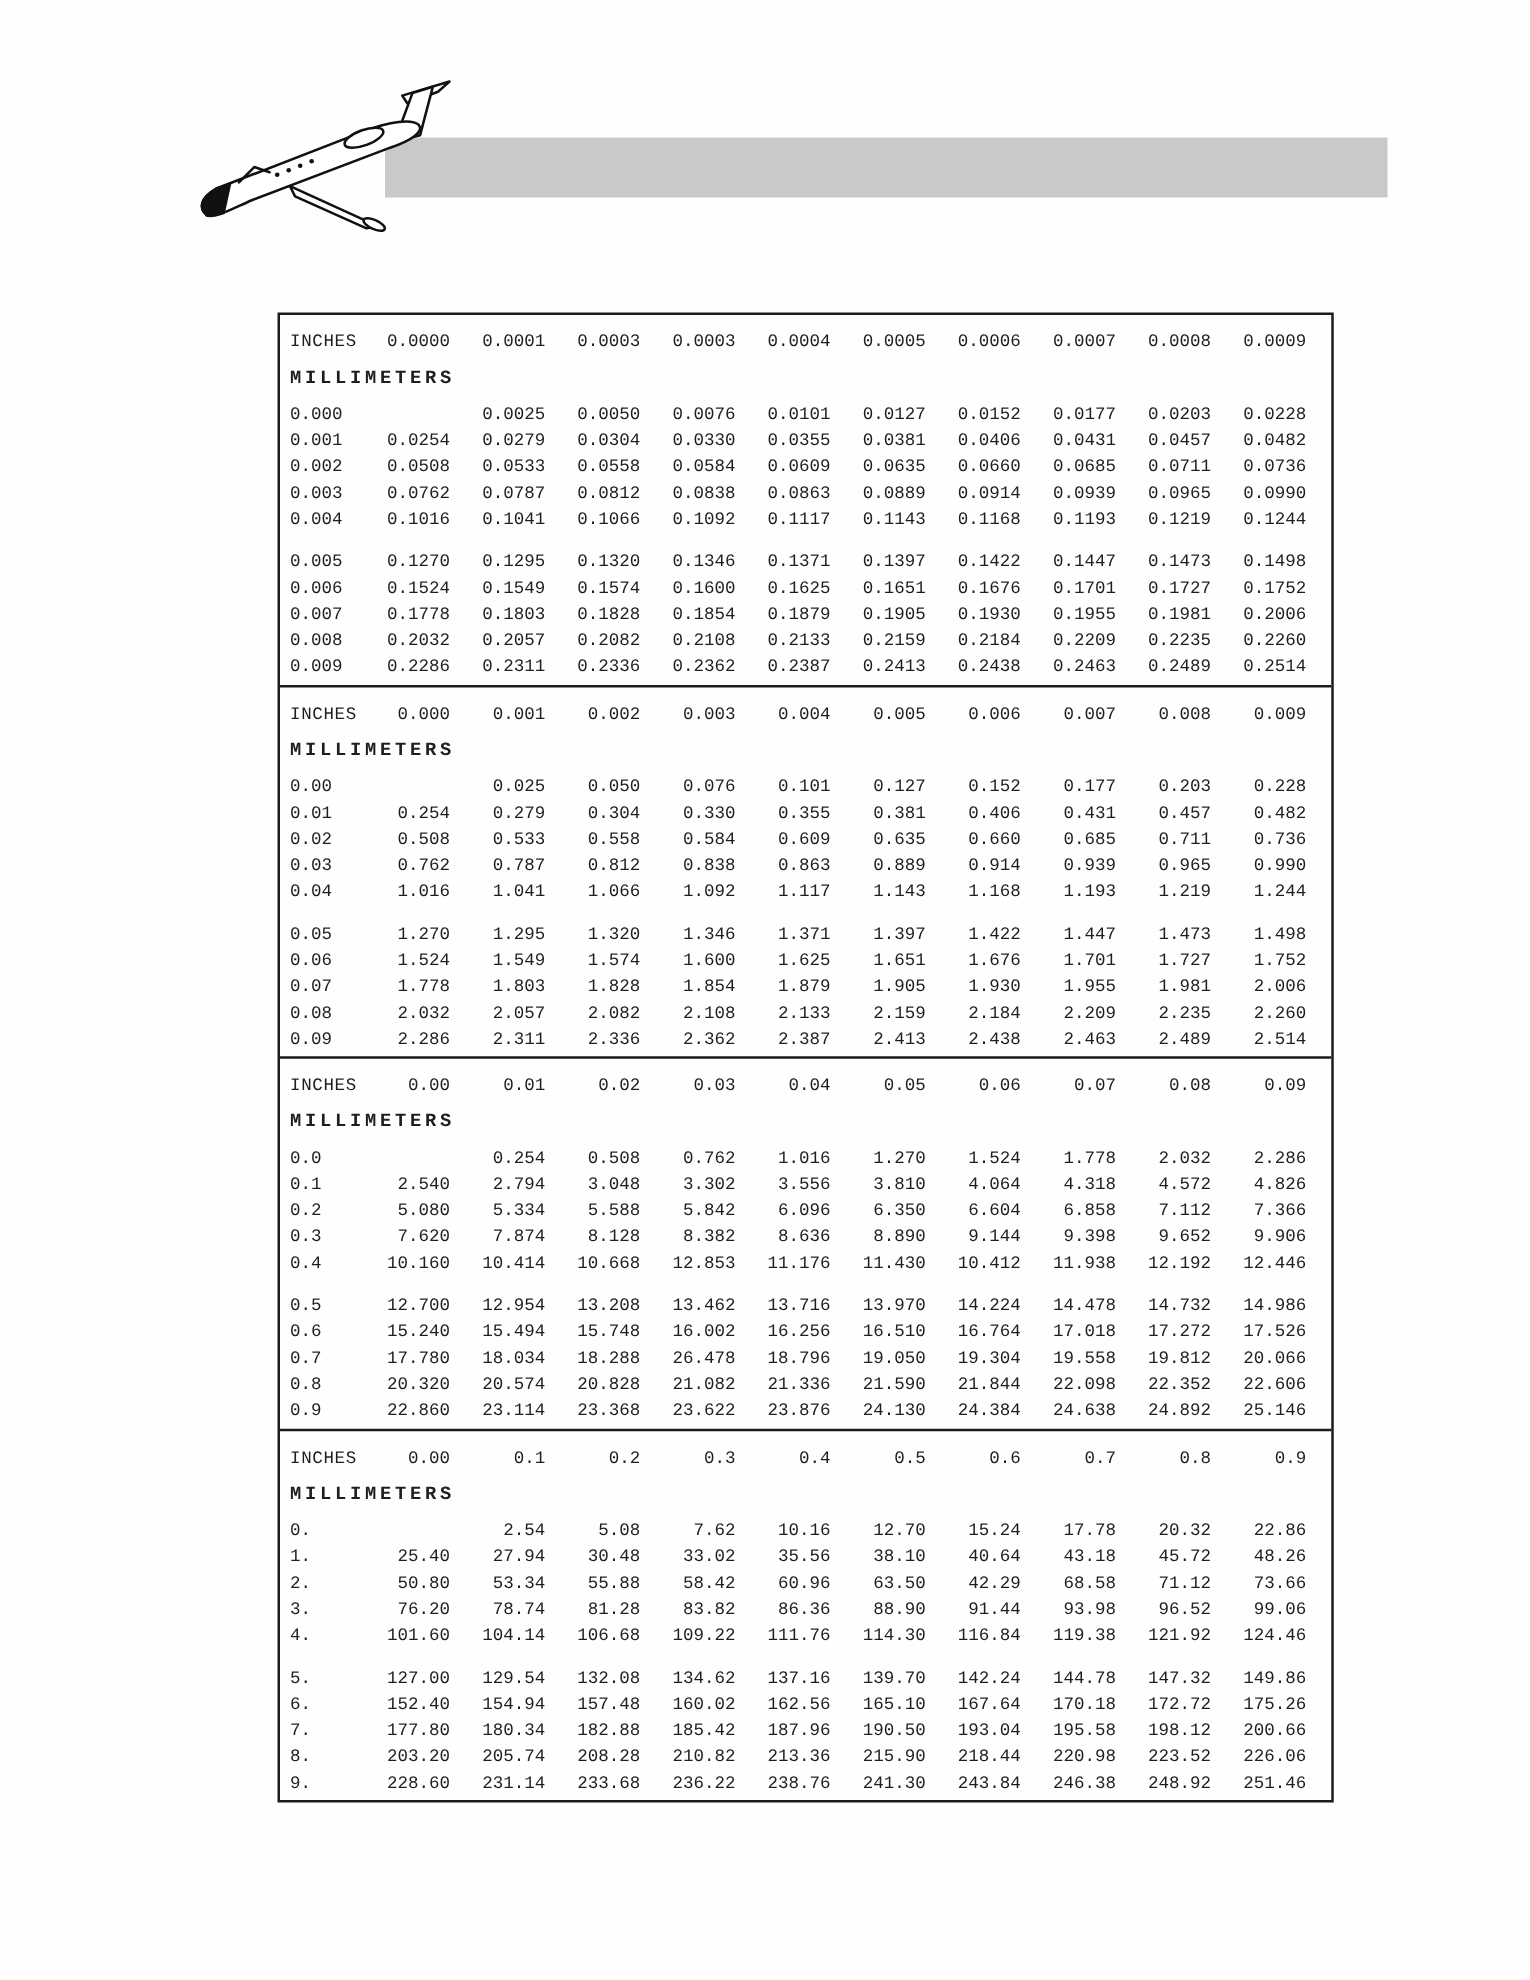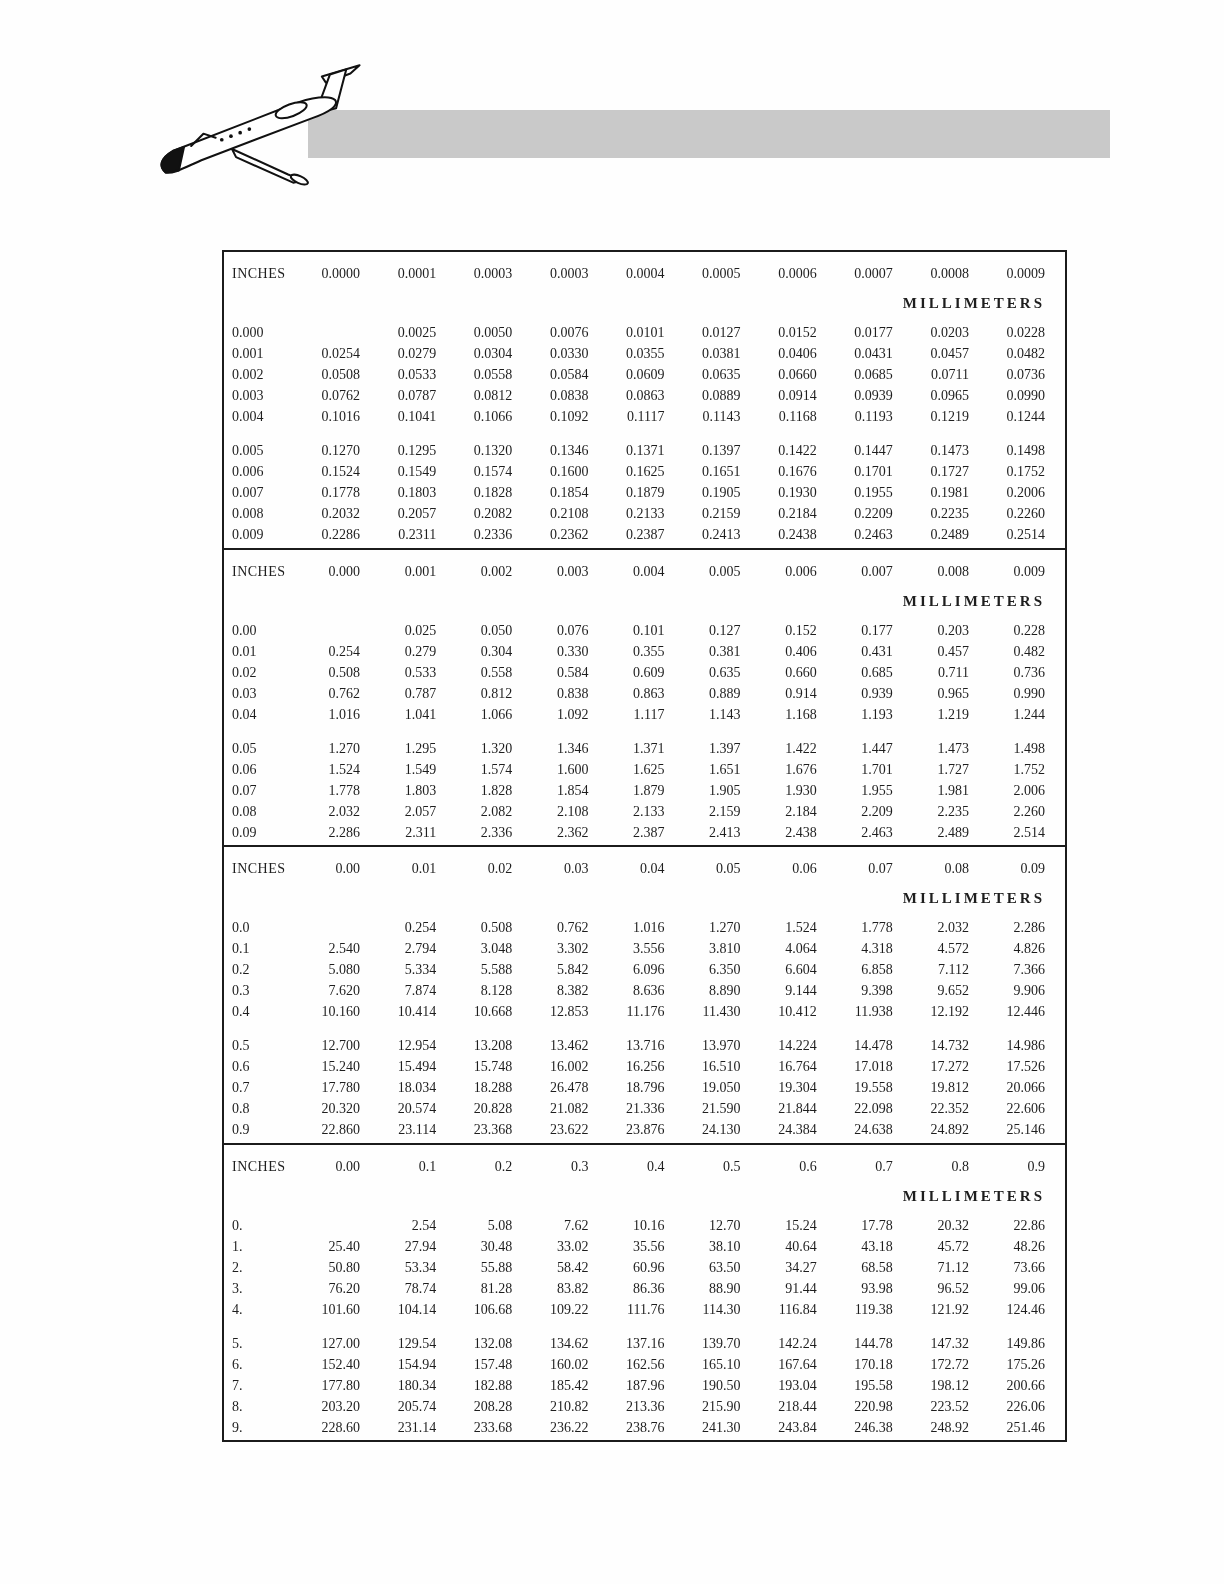--- a/index.html
+++ b/index.html
@@ -35,29 +35,28 @@
     padding: 9px 20px 0 8px;
     overflow: hidden;
   }
   .section.divided { border-top: 2.5px solid #1b1b1b; }
 
   .row {
     display: grid;
     grid-template-columns: 52px repeat(10, 1fr);
     height: 21px; line-height: 21px;
     align-items: baseline;
-    font-family: Liberation Serif, serif;
   }
   .header-row { height: 26px; line-height: 26px; }
   .cell { text-align: right; font-size: 14px; white-space: pre; }
   .label-cell { text-align: left; font-size: 14px; white-space: nowrap; }
   .unit { letter-spacing: 0.5px; }
   .subtitle {
-    text-align: right;
-    font-family: Liberation Serif, serif;
+    text-align: left;
+    font-family: Liberation Mono, monospace;
     font-weight: bold;
     font-size: 15px;
     letter-spacing: 3px;
     margin: 5px 0 8px 0;
     line-height: 22px;
   }
   .group-gap { height: 13px; }
 </style>
 </head>
 <body>
@@ -577,21 +576,21 @@
           <span class="cell">48.26</span>
         </div>
         <div class="row data-row">
           <span class="label-cell">2.</span>
           <span class="cell">50.80</span>
           <span class="cell">53.34</span>
           <span class="cell">55.88</span>
           <span class="cell">58.42</span>
           <span class="cell">60.96</span>
           <span class="cell">63.50</span>
-          <span class="cell">34.27</span>
+          <span class="cell">42.29</span>
           <span class="cell">68.58</span>
           <span class="cell">71.12</span>
           <span class="cell">73.66</span>
         </div>
         <div class="row data-row">
           <span class="label-cell">3.</span>
           <span class="cell">76.20</span>
           <span class="cell">78.74</span>
           <span class="cell">81.28</span>
           <span class="cell">83.82</span>

